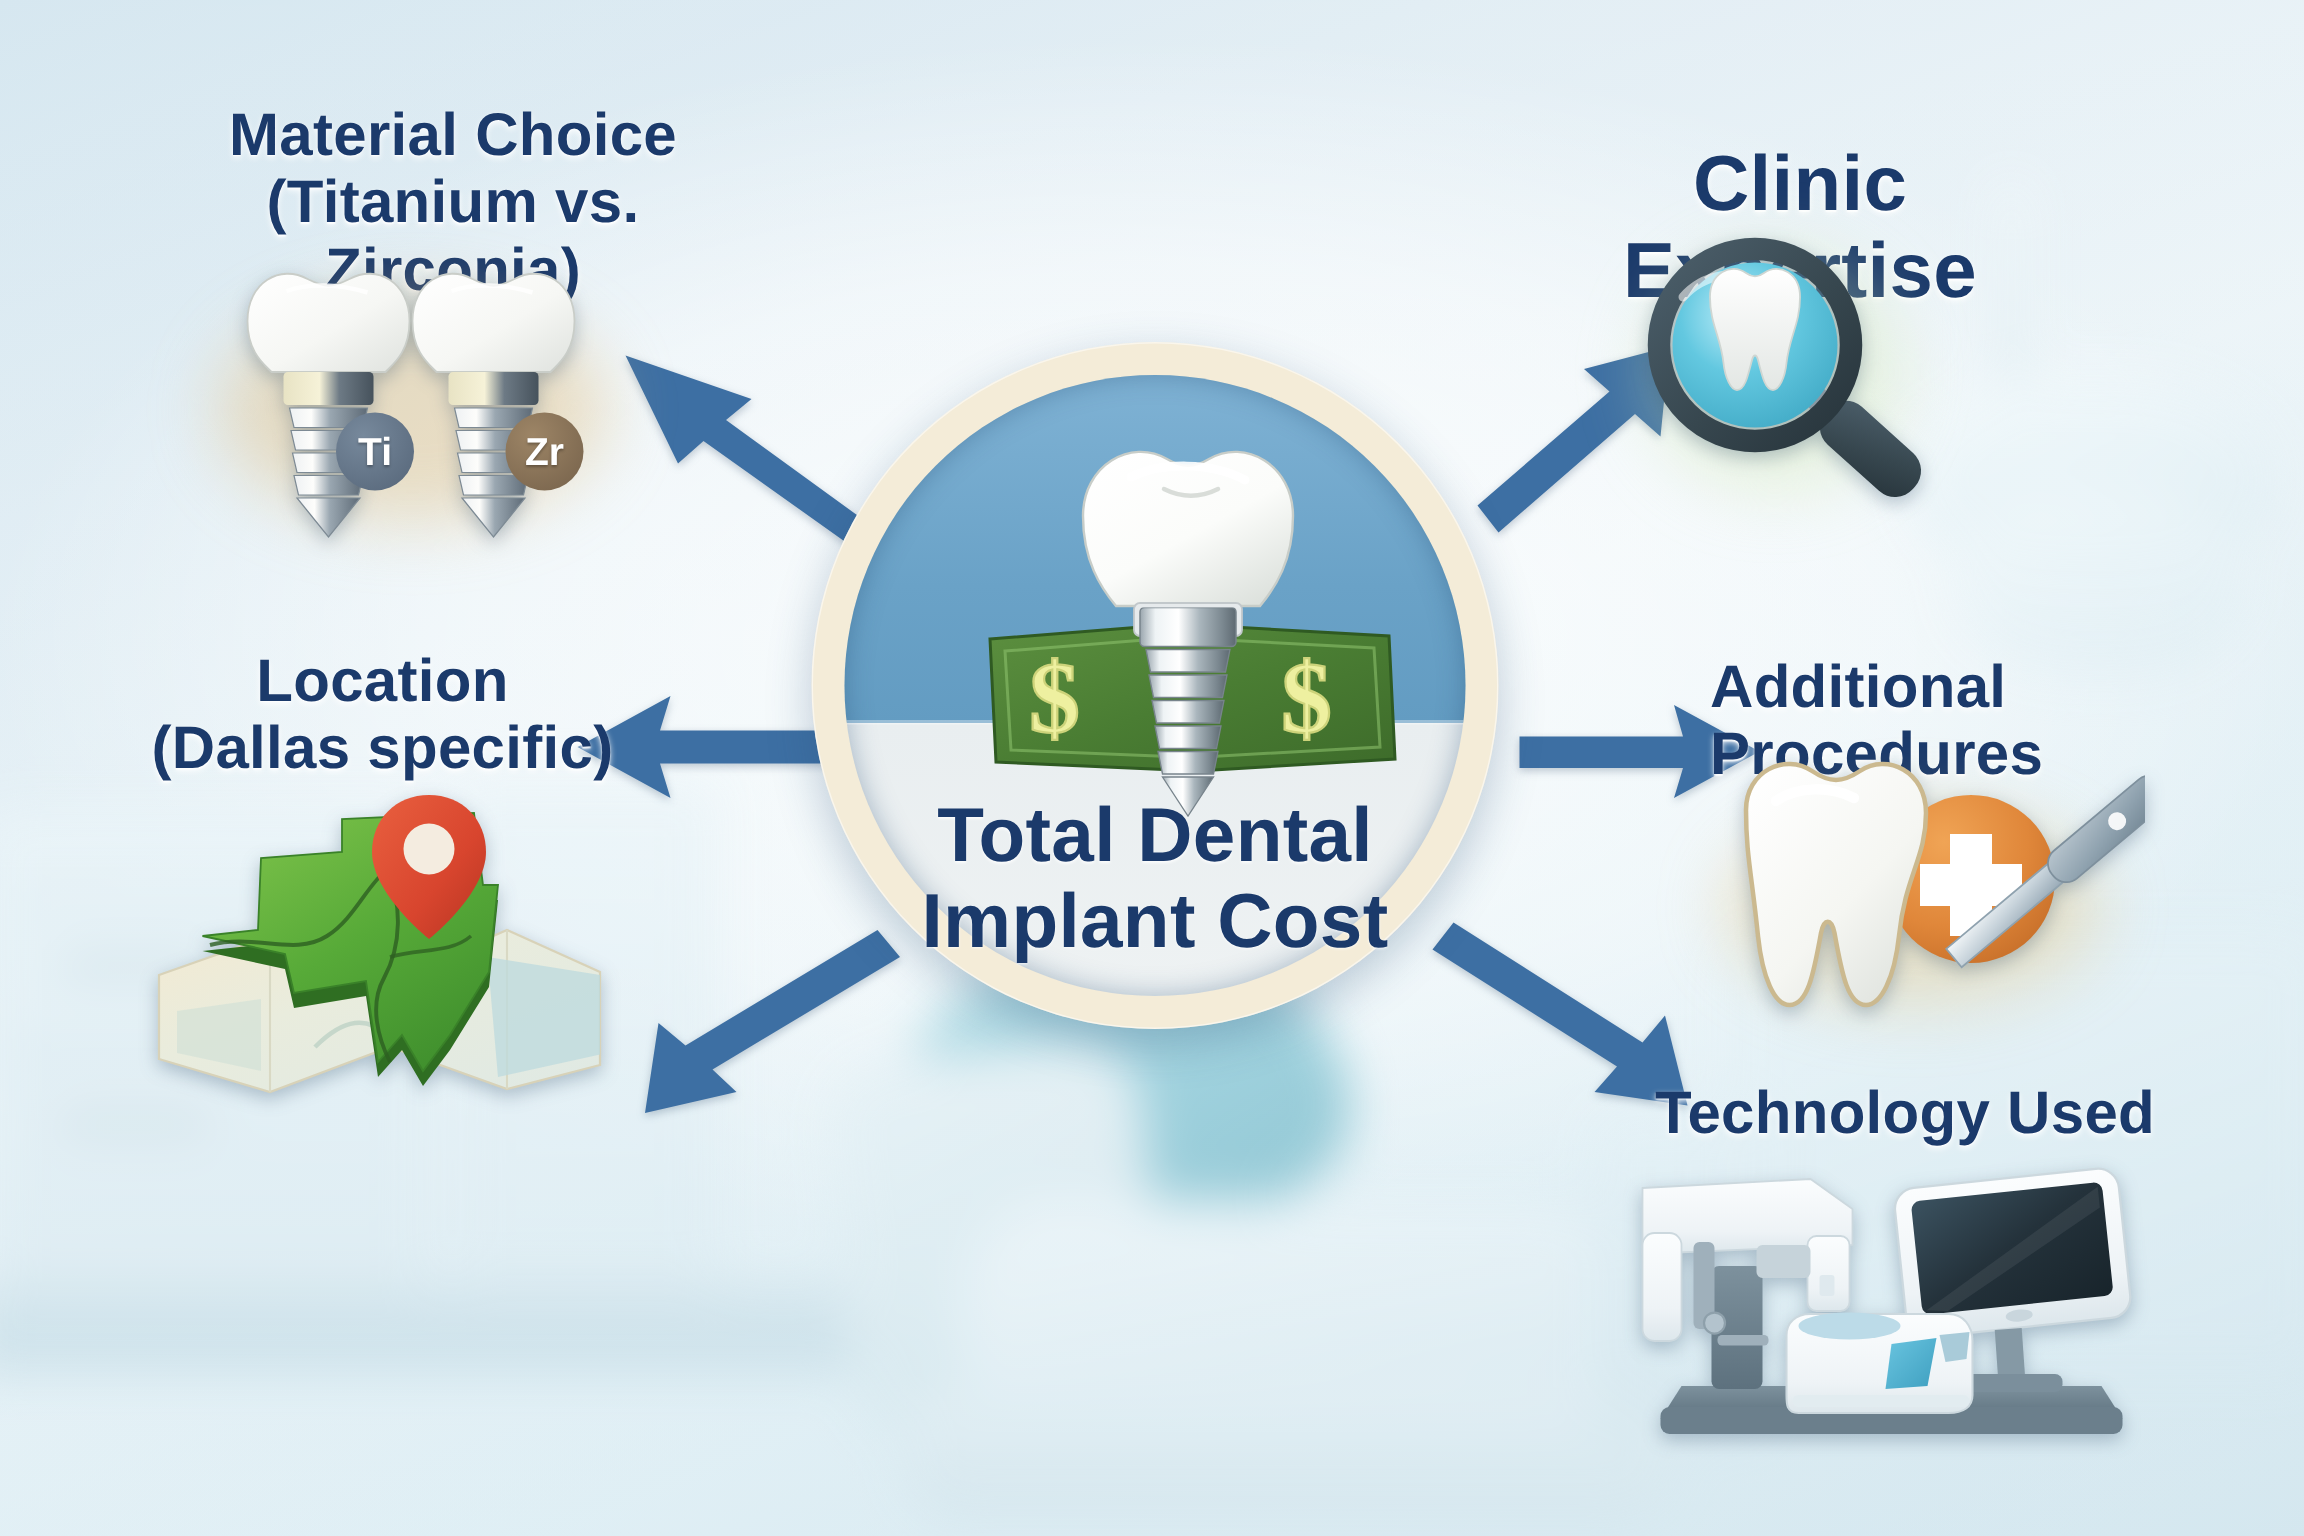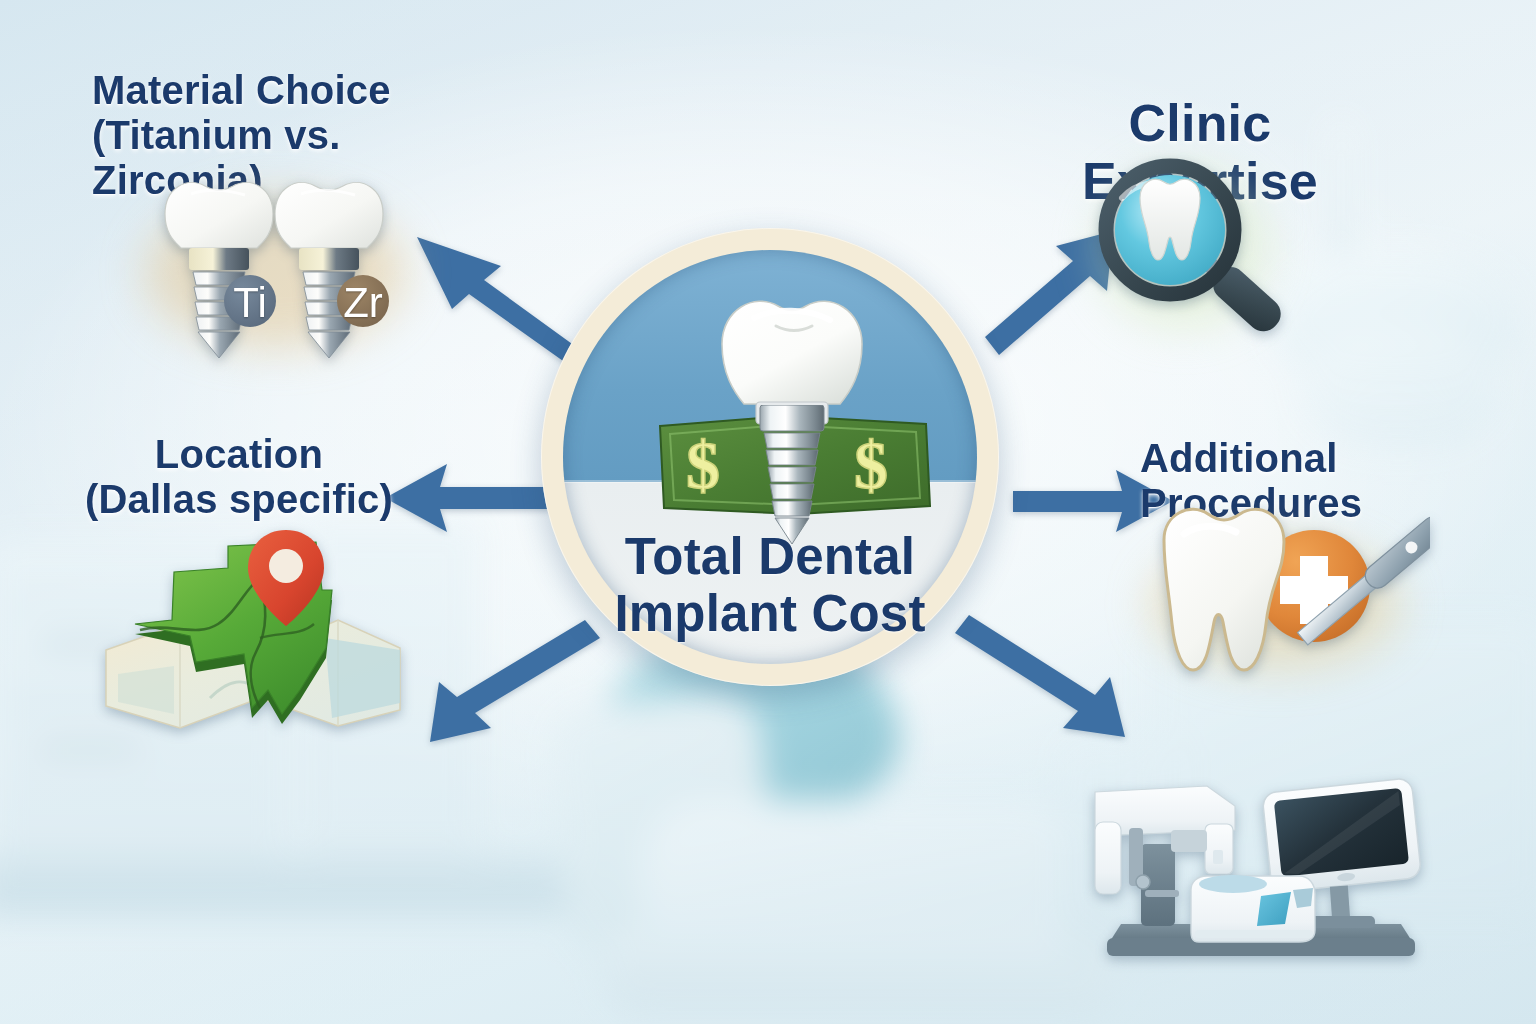--- a/index.html
+++ b/index.html
@@ -82,22 +82,22 @@
   
   .c-tooth{position:absolute;left:149px;top:42px;width:160px;height:150px;z-index:4;}
   .c-money{position:absolute;left:95px;top:160px;width:275px;height:110px;z-index:2;}
   .c-screw{position:absolute;left:196px;top:155px;width:66px;height:140px;z-index:5;}
 
   
   .iconwrap{position:absolute;}
   .glowpad{position:absolute;border-radius:50%;filter:blur(22px);}
 
   
-  .badge-circ{position:absolute;border-radius:50%;display:flex;align-items:flex-end;justify-content:center;
-    color:#fff;font-weight:400;font-size:42px;text-shadow:0 1px 2px rgba(0,0,0,.3);}
+  .badge-circ{position:absolute;border-radius:50%;display:flex;align-items:center;justify-content:center;
+    color:#fff;font-weight:700;font-size:26px;text-shadow:0 1px 2px rgba(0,0,0,.3);}
 
   .soft-shadow{filter:drop-shadow(0 4px 6px rgba(40,70,100,.3));}
 </style>
 </head>
 <body>
 
 <div id="stage">
 
   <div class="bg-base"></div>
 
@@ -167,21 +167,21 @@
   </div>
 
   <div class="arrow" style="left:955px;top:615px;">
     <svg width="175" height="125" viewBox="0 0 175 125">
       <g class="ar-fill">
         <path d="M170 122 L108 113 L123 96 L0 18 L14 0 L140 80 L155 62 Z" fill="#3d6fa3"></path>
       </g>
     </svg>
   </div>
 
-  <div class="label" style="left:92px;top:68px;width:420px;font-size:40px;">Material Choice
+  <div class="label" style="left:92px;top:68px;width:420px;text-align:center;font-size:40px;">Material Choice
 (Titanium vs. Zirconia)</div>
 
   <div class="iconwrap" style="left:145px;top:170px;width:270px;height:190px;">
     <div class="glowpad" style="left:0;top:28px;width:260px;height:150px;background:rgba(225,190,130,.45);"></div>
     <svg width="270" height="190" viewBox="0 0 270 190" class="soft-shadow">
       <defs>
         <linearGradient id="toothg" x1="0" y1="0" x2="1" y2="1">
           <stop offset="0%" stop-color="#ffffff"></stop>
             <stop offset="55%" stop-color="#f6f7f4"></stop>
             <stop offset="100%" stop-color="#dfe2de"></stop>
@@ -263,21 +263,21 @@
       </g>
 
       <circle cx="78" cy="72" r="64" fill="none" stroke="url(#rimg)" stroke-width="15"></circle>
       <circle cx="78" cy="72" r="55" fill="url(#lensg)"></circle>
       <path d="M30 40 C44 24 66 22 78 30" stroke="rgba(255,255,255,.55)" stroke-width="6" fill="none" stroke-linecap="round"></path>
 
       <path d="M48 40 C48 24 62 17 72 24 C76 27 80 27 84 24 C94 17 108 24 108 40 C108 58 101 66 99 84 C98 94 94 102 90 102 C85 102 83 94 80 82 C79 78 77 78 76 82 C73 94 71 102 66 102 C62 102 58 94 57 84 C55 66 48 58 48 40 Z" fill="url(#t2)" stroke="#cfd6d2" stroke-width="1.2"></path>
     </svg>
   </div>
 
-  <div class="label" style="left:54px;top:432px;width:370px;text-align:center;font-size:40px;">Location
+  <div class="label" style="left:70px;top:432px;width:370px;text-align:center;font-size:40px;">Location
 (Dallas specific)</div>
 
   <div class="iconwrap" style="left:100px;top:528px;width:310px;height:210px;">
     <svg width="310" height="210" viewBox="0 0 310 210" class="soft-shadow">
       <defs>
         <linearGradient id="paperg" x1="0" y1="0" x2="1" y2="1">
           <stop offset="0%" stop-color="#f3ead2"></stop>
             <stop offset="40%" stop-color="#e9ecdd"></stop>
             <stop offset="100%" stop-color="#dfe9e4"></stop>
         </linearGradient>
@@ -353,20 +353,21 @@
       <path d="M44 34 C58 24 80 24 96 32" stroke="#ffffff" stroke-width="7" fill="none" stroke-linecap="round" opacity=".9"></path>
 
       <g transform="rotate(-40 215 100)">
         <path d="M150 88 L236 88 C250 88 256 96 242 104 L150 104 Z" fill="url(#bladeg)" stroke="#8fa2af" stroke-width="1.2"></path>
         <rect x="236" y="84" width="96" height="24" rx="11" fill="url(#handleg)" stroke="#7e909d" stroke-width="1.2"></rect>
         <circle cx="292" cy="96" r="6" fill="#ffffff" opacity=".9"></circle>
       </g>
     </svg>
   </div>
 
+  <div class="label" style="left:1060px;top:720px;width:420px;text-align:center;font-size:40px;">Technology Used</div>
 
   <div class="iconwrap" style="left:1085px;top:778px;width:350px;height:200px;">
     <svg width="350" height="200" viewBox="0 0 350 200" class="soft-shadow">
       <defs>
         <linearGradient id="shellg" x1="0" y1="0" x2="0" y2="1">
           <stop offset="0%" stop-color="#fbfdfe"></stop>
             <stop offset="70%" stop-color="#eef3f6"></stop>
             <stop offset="100%" stop-color="#dde7ec"></stop>
         </linearGradient>
         <linearGradient id="darkg" x1="0" y1="0" x2="0" y2="1">

